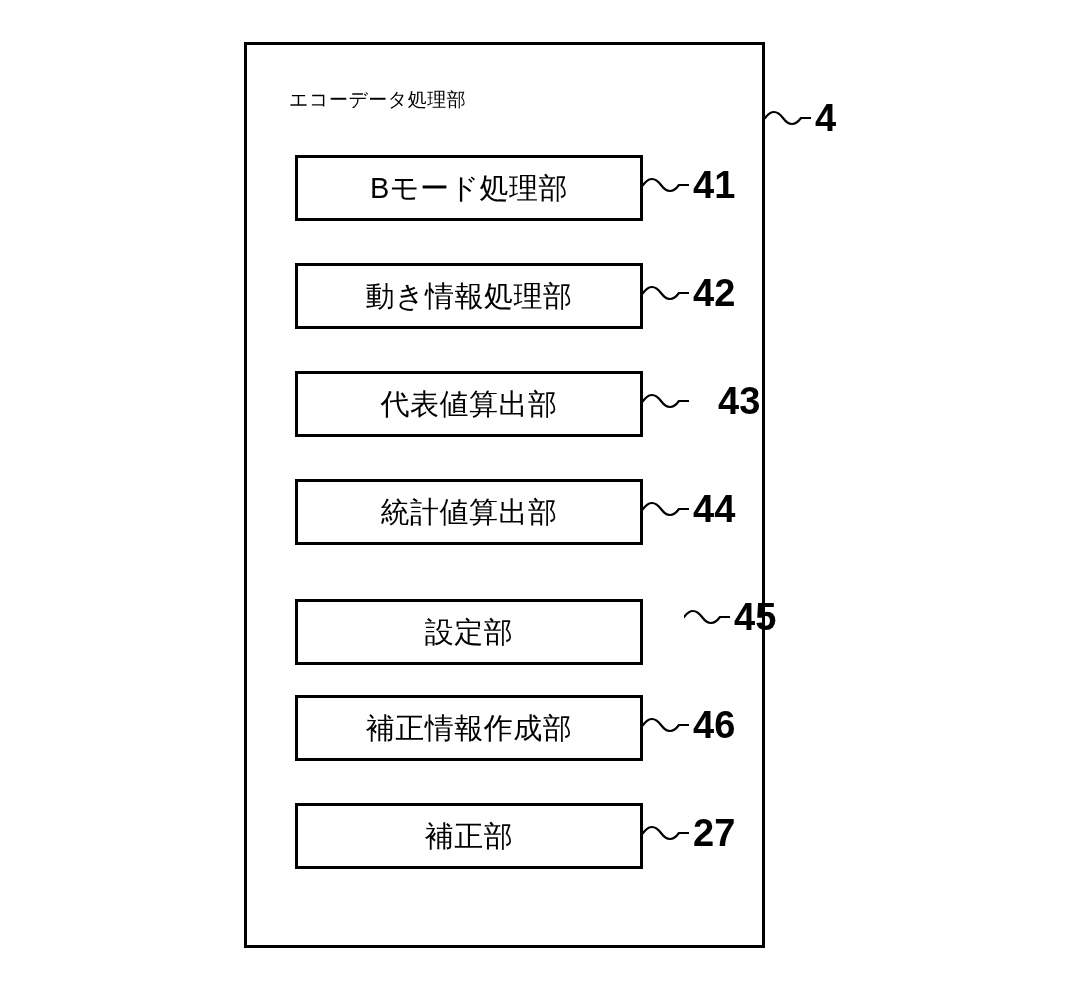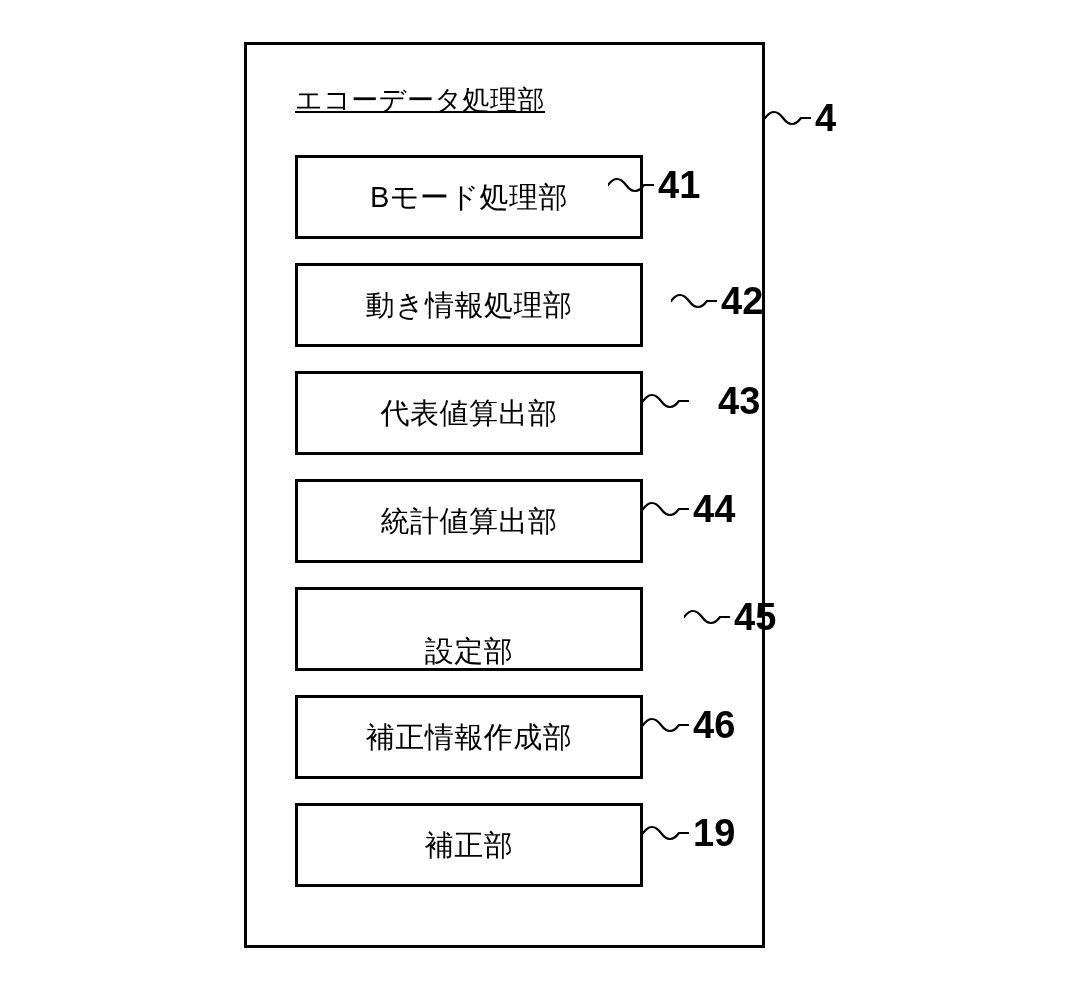--- a/index.html
+++ b/index.html
@@ -23,35 +23,34 @@
     top: 42px;
     width: 521px;
     height: 906px;
     box-sizing: border-box;
     border: 3px solid #000000;
     background: #ffffff;
   }
 
   #outer-title {
     position: absolute;
-    left: 48px;          
+    left: 42px;          
     top: 38px;
-    font-size: 27px;
+    font-size: 19px;
     line-height: 34px;
     letter-spacing: 0.5px;
     white-space: nowrap;
-    text-decoration: underline;
   }
 
   
   .module-box {
     position: absolute;
     left: 48px;           
     width: 348px;         
-    height: 84px;
+    height: 66px;
     box-sizing: border-box;
     border: 3px solid #000000;
     background: #ffffff;
     display: flex;
     align-items: center;
     justify-content: center;
   }
   .module-label {
     font-size: 29px;
     line-height: 34px;
@@ -103,47 +102,47 @@
         </div>
         <div class="module-box" style="top: 218px;">
           <span class="module-label">動き情報処理部</span>
         </div>
         <div class="module-box" style="top: 326px; align-items: center;">
           <span class="module-label">代表値算出部</span>
         </div>
         <div class="module-box" style="top: 434px;">
           <span class="module-label">統計値算出部</span>
         </div>
-        <div class="module-box" style="top: 542px; align-items: flex-end;">
+        <div class="module-box" style="top: 554px;">
           <span class="module-label">設定部</span>
         </div>
         <div class="module-box" style="top: 650px; text-align: right;">
           <span class="module-label">補正情報作成部</span>
         </div>
         <div class="module-box" style="top: 758px;">
           <span class="module-label">補正部</span>
         </div>
       </div>
   </div>
 
   <div id="callout-outer" class="callout">
     <svg class="squiggle" viewBox="0 0 46 20" aria-hidden="true">
       <path d="M0 10 C 6 2, 12 2, 18 10 S 30 18, 36 10 L 46 10" fill="none" stroke="#000000" stroke-width="2.2" stroke-linecap="round"></path>
     </svg>
     <span class="ref-number">4</span>
   </div>
 
   <div id="callout-container">
-      <div class="callout" style="left: 608px; top: 152px;">
+      <div class="callout" style="left: 643px; top: 152px;">
         <svg class="squiggle" viewBox="0 0 46 20" aria-hidden="true">
           <path d="M0 10 C 6 2, 12 2, 18 10 S 30 18, 36 10 L 46 10" fill="none" stroke="#000000" stroke-width="2.2" stroke-linecap="round"></path>
         </svg>
         <span class="ref-number">41</span>
       </div>
-      <div class="callout" style="left: 643px; top: 268px; padding-left: 28px;">
+      <div class="callout" style="left: 643px; top: 260px;">
         <svg class="squiggle" viewBox="0 0 46 20" aria-hidden="true">
           <path d="M0 10 C 6 2, 12 2, 18 10 S 30 18, 36 10 L 46 10" fill="none" stroke="#000000" stroke-width="2.2" stroke-linecap="round"></path>
         </svg>
         <span class="ref-number">42</span>
       </div>
       <div class="callout" style="left: 643px; top: 368px; gap: 29px;">
         <svg class="squiggle" viewBox="0 0 46 20" aria-hidden="true">
           <path d="M0 10 C 6 2, 12 2, 18 10 S 30 18, 36 10 L 46 10" fill="none" stroke="#000000" stroke-width="2.2" stroke-linecap="round"></path>
         </svg>
         <span class="ref-number">43</span>
@@ -163,17 +162,17 @@
       <div class="callout" style="left: 643px; top: 692px;">
         <svg class="squiggle" viewBox="0 0 46 20" aria-hidden="true">
           <path d="M0 10 C 6 2, 12 2, 18 10 S 30 18, 36 10 L 46 10" fill="none" stroke="#000000" stroke-width="2.2" stroke-linecap="round"></path>
         </svg>
         <span class="ref-number">46</span>
       </div>
       <div class="callout" style="left: 643px; top: 800px;">
         <svg class="squiggle" viewBox="0 0 46 20" aria-hidden="true">
           <path d="M0 10 C 6 2, 12 2, 18 10 S 30 18, 36 10 L 46 10" fill="none" stroke="#000000" stroke-width="2.2" stroke-linecap="round"></path>
         </svg>
-        <span class="ref-number">19</span>
+        <span class="ref-number">27</span>
       </div>
     </div>
 
 </div>
 
 </body></html>

